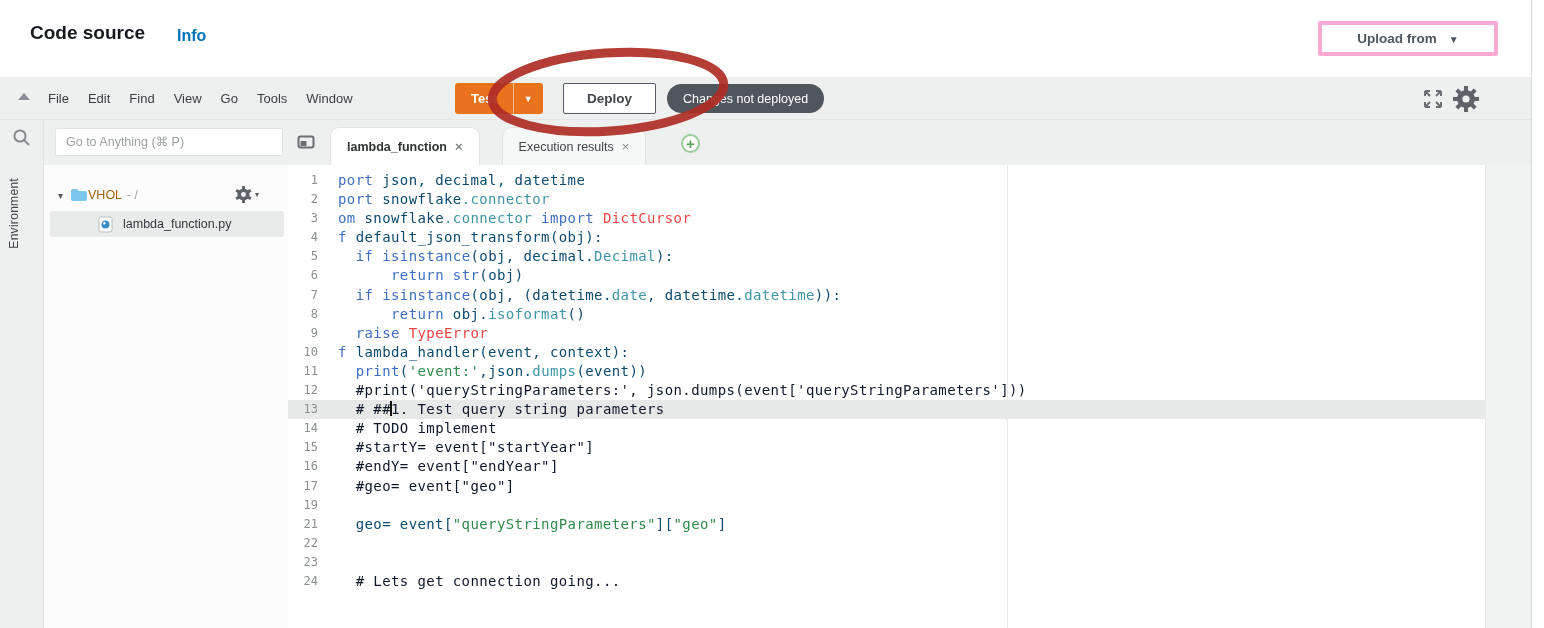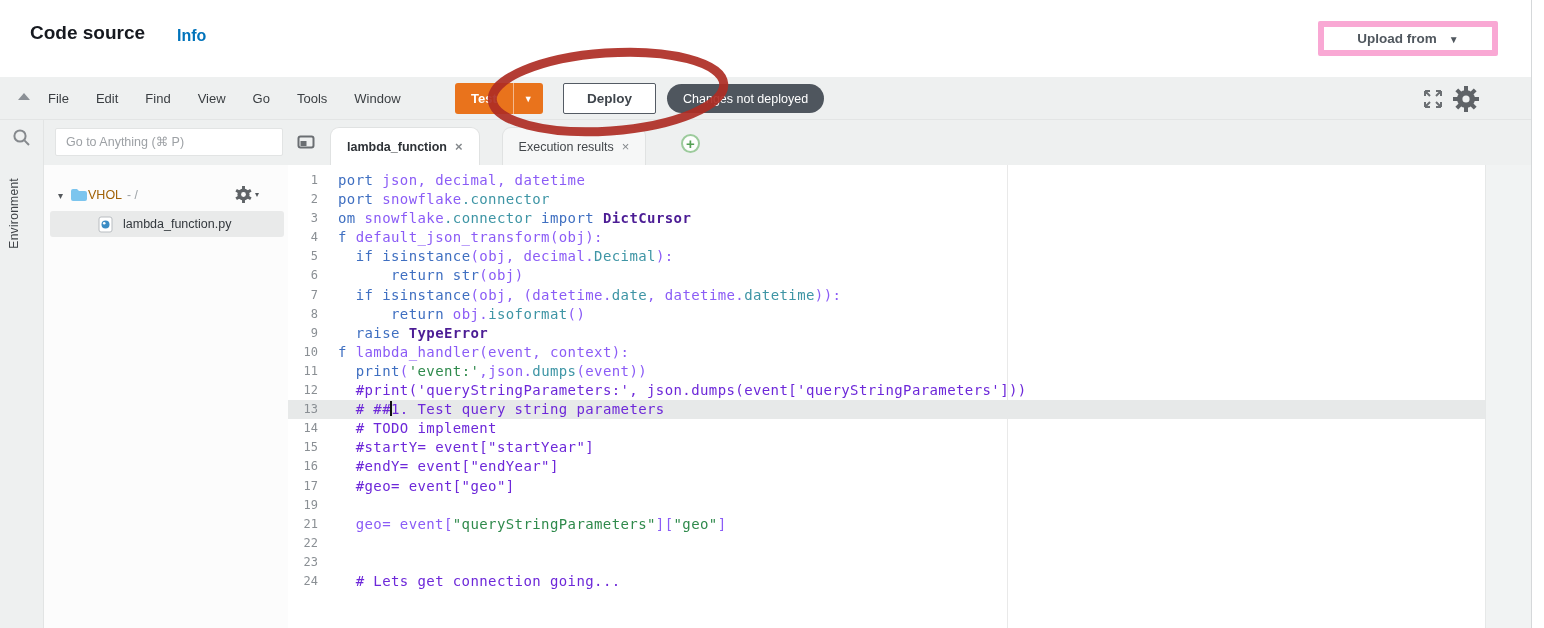--- a/index.html
+++ b/index.html
@@ -7,31 +7,31 @@
               font-family:"Liberation Sans", sans-serif; }
   .page { position:relative; width:1544px; height:628px; background:#fff; }
   .card { position:absolute; left:0; top:0; width:1532px; height:628px; background:#fff;
           border-right:1px solid #d5d8da; overflow:hidden; }
 
   
   .card-header { position:absolute; left:0; top:0; width:100%; height:59px; background:#fff; }
   .title { position:absolute; left:30px; top:22px; font-size:19px; font-weight:bold; color:#16191f; }
   .info-link { position:absolute; left:177px; top:27px; font-size:16px; font-weight:bold; color:#0073bb; cursor:pointer; }
   .upload-btn { position:absolute; left:1318px; top:21px; width:180px; height:35px; background:#fff;
-                border:6px solid #f9a8d4; border-radius:2px; display:flex; align-items:center; justify-content:center;
+                border:4px solid #f9a8d4; border-radius:2px; display:flex; align-items:center; justify-content:center;
                 gap:12px; font-size:13.5px; font-weight:bold; color:#50575e; cursor:pointer; }
   .upload-btn .caret { font-size:10px; position:relative; top:1px; }
 
   
   .toolbar { position:absolute; left:0; top:77px; width:100%; height:43px; background:#eef0f0;
              border-bottom:1px solid #e3e5e5; }
   .collapse-icon { position:absolute; left:18px; top:16px; width:0; height:0;
                    border-left:6px solid transparent; border-right:6px solid transparent;
                    border-bottom:7px solid #8b9096; cursor:pointer; }
-  .menus { position:absolute; left:48px; top:0; height:43px; display:flex; align-items:center; gap:27px; }
+  .menus { position:absolute; left:48px; top:0; height:43px; display:flex; align-items:center; gap:19px; }
   .menu-item { font-size:13px; color:#3a3e42; cursor:pointer; }
   .test-btn { position:absolute; left:455px; top:6px; height:31px; display:flex; align-items:stretch;
               background:#e9731c; border-radius:3px; color:#fff; font-weight:bold; font-size:13px; cursor:pointer; }
   .test-main { display:flex; align-items:center; padding:0 16px; }
   .test-caret { display:flex; align-items:center; padding:0 10px; border-left:1px solid rgba(255,255,255,.5); font-size:9px; }
   .deploy-btn { position:absolute; left:563px; top:6px; height:31px; padding:0 23px; background:#fff;
                 border:1px solid #545b64; border-radius:2px; display:flex; align-items:center;
                 font-size:13.5px; font-weight:bold; color:#3f454c; cursor:pointer; }
   .status-badge { position:absolute; left:667px; top:7px; height:29px; padding:0 16px; background:#4f565e;
                   border-radius:15px; display:flex; align-items:center; font-size:12.5px; color:#fff; }
@@ -82,24 +82,24 @@
   .ruler { position:absolute; left:719px; top:0; width:1px; height:463px; background:#e9e9e9; }
   .code-lines { position:absolute; left:0; top:6px; width:1197px; }
   .line { position:relative; display:flex; height:19.1px; line-height:19.1px; white-space:pre; }
   .line.active { background:#e7e9e9; }
   .ln { width:42px; padding-right:12px; text-align:right; font-family:"DejaVu Sans Mono", monospace;
         font-size:12px; color:#8a8f94; flex:none; }
   .lc { padding-left:8px; font-family:"DejaVu Sans Mono", monospace; font-size:14px; letter-spacing:.4px;
         color:#2e2e2e; }
   .sk { color:#3f6fc1; }           
   .ss { color:#3e95a5; }           
-  .sc { color:#4c1d95; font-weight:bold; } 
+  .sc { color:#ef4444; font-weight:normal; } 
   .sg { color:#2f8a4c; }           
-  .sm { color:#6d28d9;text-align:center; }           
-  .st { color:#8b5cf6; }
+  .sm { color:#0f172a;text-align:center; }           
+  .st { color:#0c4a6e; }
   .cursor { display:inline-block; width:2px; height:15px; background:#111; vertical-align:-2px; margin:0 -1px; }
 
   .scroll-track { position:absolute; left:1485px; top:165px; width:46px; height:463px; background:#f1f3f3;
                   border-left:1px solid #e6e8e8; cursor:pointer; }
 
   
   .annotation { position:absolute; left:477px; top:40px; width:264px; height:104px; z-index:50; pointer-events:none; }
 </style>
 </head>
 <body>

